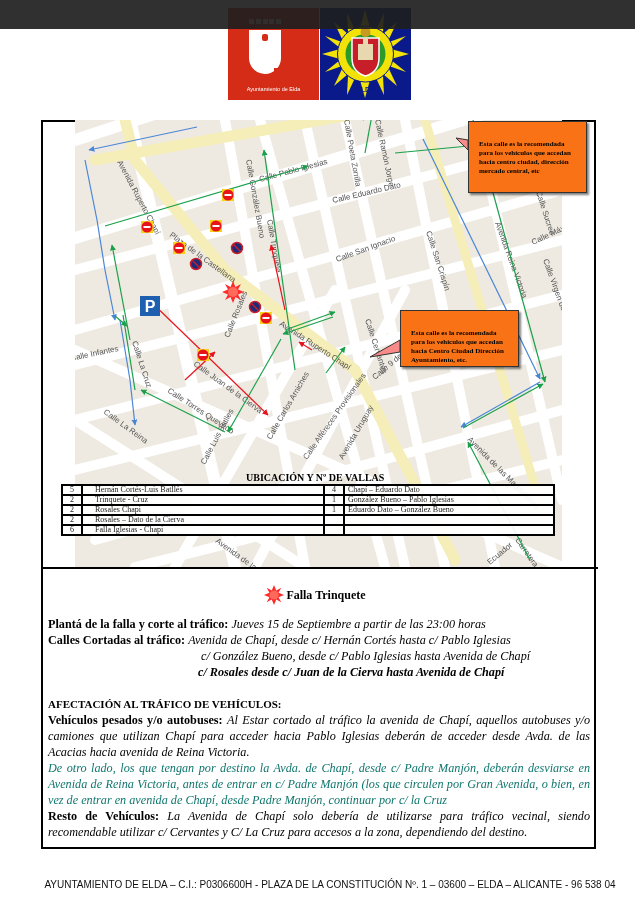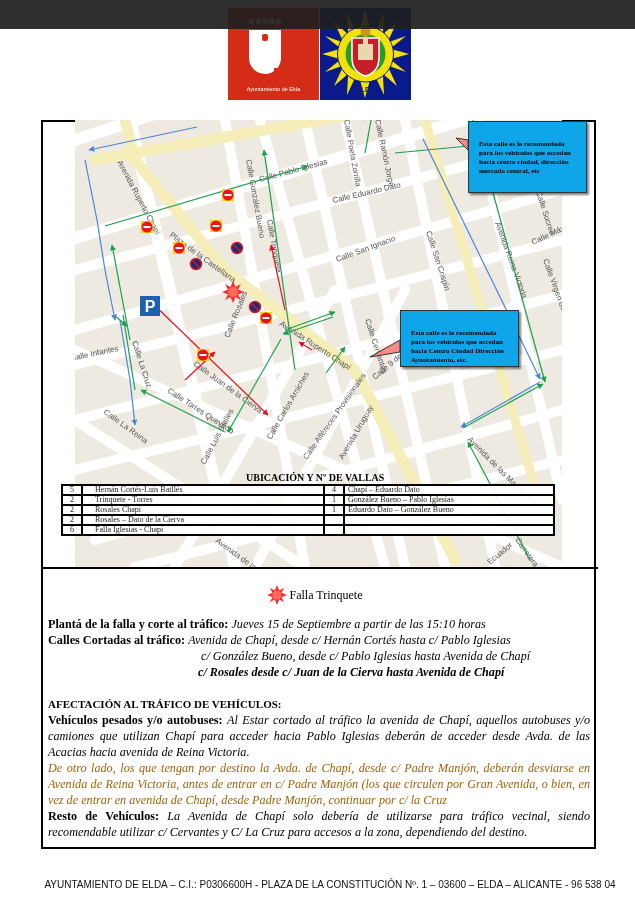--- a/index.html
+++ b/index.html
@@ -18,33 +18,33 @@
   .doc{position:absolute;left:41px;top:120px;width:555px;height:729px;border:2px solid #000;box-sizing:border-box;}
   .sep{position:absolute;left:41px;top:567px;width:557px;height:2px;background:#000;}
   .map{position:absolute;left:75px;top:120px;width:487px;height:447px;background:#eeeae1;overflow:hidden;}
   .map svg{position:absolute;left:0;top:0;}
   .tbl-title{position:absolute;left:0;top:472px;width:635px;text-align:center;font-weight:bold;font-size:10px;z-index:5;left:0;}
   .tbl-title span{position:absolute;left:246px;top:0;}
   table.vallas{position:absolute;left:61px;top:484px;width:494px;border-collapse:collapse;z-index:5;background:rgba(255,255,255,0.93);font-size:8px;}
   table.vallas td{border:2px solid #000;height:8px;padding:0 3px;line-height:8px;color:#222;}
   table.vallas td.n{width:12px;text-align:center;}
   table.vallas td.s{width:225px;padding-left:12px;}
-  .callout{position:absolute;background:#0ea5e9;border:1px solid #333;box-shadow:2px 2px 2px rgba(0,0,0,.5);font-size:7px;font-weight:bold;line-height:9px;padding:6px 8px 6px 10px;box-sizing:border-box;z-index:6;}
+  .callout{position:absolute;background:#f97316;border:1px solid #333;box-shadow:2px 2px 2px rgba(0,0,0,.5);font-size:7px;font-weight:bold;line-height:9px;padding:6px 8px 6px 10px;box-sizing:border-box;z-index:6;}
   .c1{left:468px;top:121px;width:119px;height:72px;padding-top:18px;}
   .c2{left:400px;top:310px;width:119px;height:57px;padding-top:18px;}
-  .legend{position:absolute;left:0;top:585px;width:635px;text-align:center;font-size:12px;}
+  .legend{position:absolute;left:0;top:585px;width:635px;text-align:center;font-size:12px;font-weight:bold;}
   .legend .inner{display:inline-flex;align-items:center;gap:2px;margin-left:-5px;}
   .text{position:absolute;left:48px;top:616px;width:542px;font-size:12.2px;line-height:16px;color:#000;}
   .text p{margin:0;}
   .text b{font-weight:bold;}
   .text i{font-style:italic;}
   .text .ind1{padding-left:153px;}
   .text .ind2{padding-left:150px;font-weight:bold;}
   .gap{height:16px;}
-  .blue{color:#a16207;font-style:italic;}
+  .blue{color:#0f766e;font-style:italic;}
   .just{text-align:justify;}
   .head{font-weight:bold;font-size:11px;}
   .footer{position:absolute;left:40px;top:879px;width:580px;text-align:center;font-family:"Liberation Sans",sans-serif;font-size:10px;line-height:11px;color:#111;}
 </style>
 </head>
 <body>
 
 <div class="topbar"></div>
 
 <div class="logos">
@@ -278,21 +278,21 @@
 <table class="vallas">
   <tbody id="vallas-body">
       <tr>
         <td class="n">5</td>
         <td class="s">Hernán Cortés-Luis Batllés</td>
         <td class="n">4</td>
         <td>Chapí – Eduardo Dato</td>
       </tr>
       <tr>
         <td class="n">2</td>
-        <td class="s">Trinquete - Torres</td>
+        <td class="s">Trinquete - Cruz</td>
         <td class="n">1</td>
         <td>González Bueno – Pablo Iglesias</td>
       </tr>
       <tr>
         <td class="n">2</td>
         <td class="s">Rosales Chapi</td>
         <td class="n">1</td>
         <td>Eduardo Dato – González Bueno</td>
       </tr>
       <tr>
@@ -316,21 +316,21 @@
   <span class="inner">
     <svg width="20" height="20" viewBox="-11 -11 22 22">
       <polygon points="0,-11 2.5,-5 8,-8 5,-2.5 11,0 5,2.5 8,8 2.5,5 0,11 -2.5,5 -8,8 -5,2.5 -11,0 -5,-2.5 -8,-8 -2.5,-5" fill="#ff2a2a"></polygon>
       <circle r="5" fill="#ff6a5a"></circle>
     </svg>
     <span>Falla Trinquete</span>
   </span>
 </div>
 
 <div class="text">
-  <p><b>Plantá de la falla y corte al tráfico:</b> <i>Jueves 15 de Septiembre a partir de las 15:10 horas</i></p>
+  <p><b>Plantá de la falla y corte al tráfico:</b> <i>Jueves 15 de Septiembre a partir de las 23:00 horas</i></p>
   <p><b>Calles Cortadas al tráfico:</b> <i>Avenida de Chapí, desde c/ Hernán Cortés hasta c/ Pablo Iglesias</i></p>
   <p class="ind1"><i>c/ González Bueno, desde c/ Pablo Iglesias hasta Avenida de Chapí</i></p>
   <p class="ind2"><i>c/ Rosales desde c/ Juan de la Cierva hasta Avenida de Chapí</i></p>
   <div class="gap"></div>
   <p class="head">AFECTACIÓN AL TRÁFICO DE VEHÍCULOS:</p>
   <p class="just"><b>Vehículos pesados y/o autobuses:</b> <i>Al Estar cortado al tráfico la avenida de Chapí, aquellos autobuses y/o camiones que utilizan Chapí para acceder hacia Pablo Iglesias deberán de acceder desde Avda. de las Acacias hacia avenida de Reina Victoria.</i></p>
   <p class="just blue">De otro lado, los que tengan por destino la Avda. de Chapí, desde c/ Padre Manjón, deberán desviarse en Avenida de Reina Victoria, antes de entrar en c/ Padre Manjón (los que circulen por Gran Avenida, o bien, en vez de entrar en avenida de Chapí, desde Padre Manjón, continuar por c/ la Cruz</p>
   <p class="just"><b>Resto de Vehículos:</b> <i>La Avenida de Chapí solo debería de utilizarse para tráfico vecinal, siendo recomendable utilizar c/ Cervantes y C/ La Cruz para accesos a la zona, dependiendo del destino.</i></p>
 </div>
 

